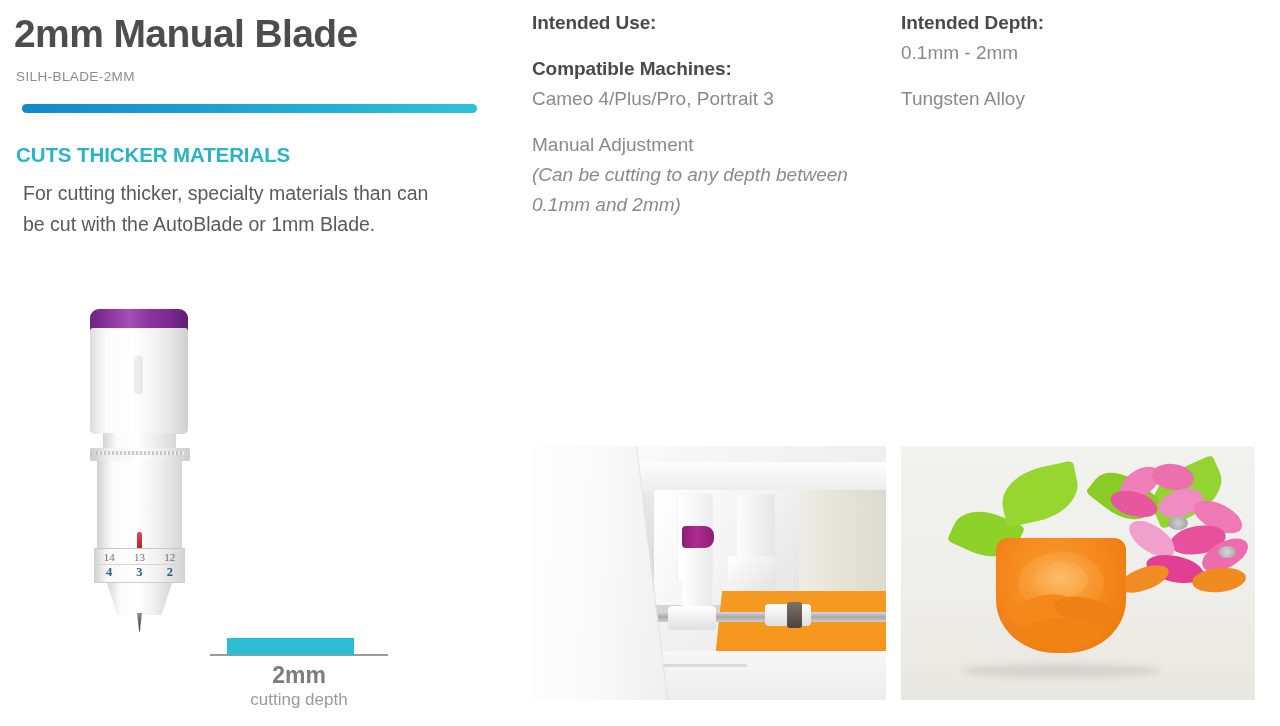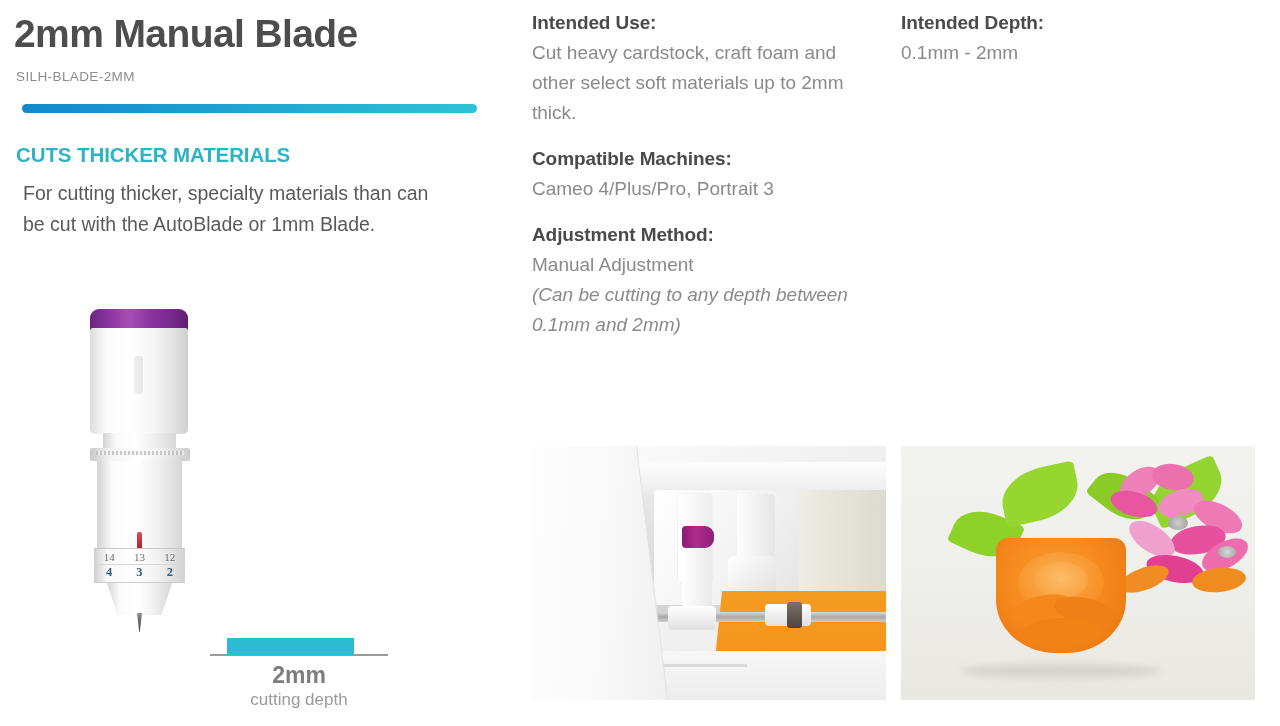--- a/index.html
+++ b/index.html
@@ -598,43 +598,42 @@
     <div class="depth-block"></div>
     <div class="depth-value">2mm</div>
     <div class="depth-caption">cutting depth</div>
   </div>
 </div>
 
 <div class="spec-col c2">
 
   <div class="spec-block">
     <div class="spec-label">Intended Use:</div>
-    <div class="spec-value">Cut heavy cardstock, craft foam and other select soft materials up to 2mm thick.</div>
   </div>
 
   <div class="spec-block">
     <div class="spec-label">Compatible Machines:</div>
     <div class="spec-value">Cameo 4/Plus/Pro, Portrait 3</div>
   </div>
 
   <div class="spec-block">
-    <div class="spec-label">Adjustment Method:</div>
     <div class="spec-value">Manual Adjustment</div>
     <div class="spec-note">(Can be cutting to any depth between 0.1mm and 2mm)</div>
   </div>
 </div>
 
 <div class="spec-col c3">
 
   <div class="spec-block">
     <div class="spec-label">Intended Depth:</div>
     <div class="spec-value">0.1mm - 2mm</div>
   </div>
 
   <div class="spec-block">
+    <div class="spec-value">Tungsten Alloy</div>
   </div>
 </div>
 
 <div class="photo left">
   <div class="ph-machine">
     <div class="mach-topbar"></div>
     <div class="mach-back"></div>
     <div class="mach-roller"></div>
     <div class="mach-carriage"></div>
     <div class="mach-slot-a"></div>

